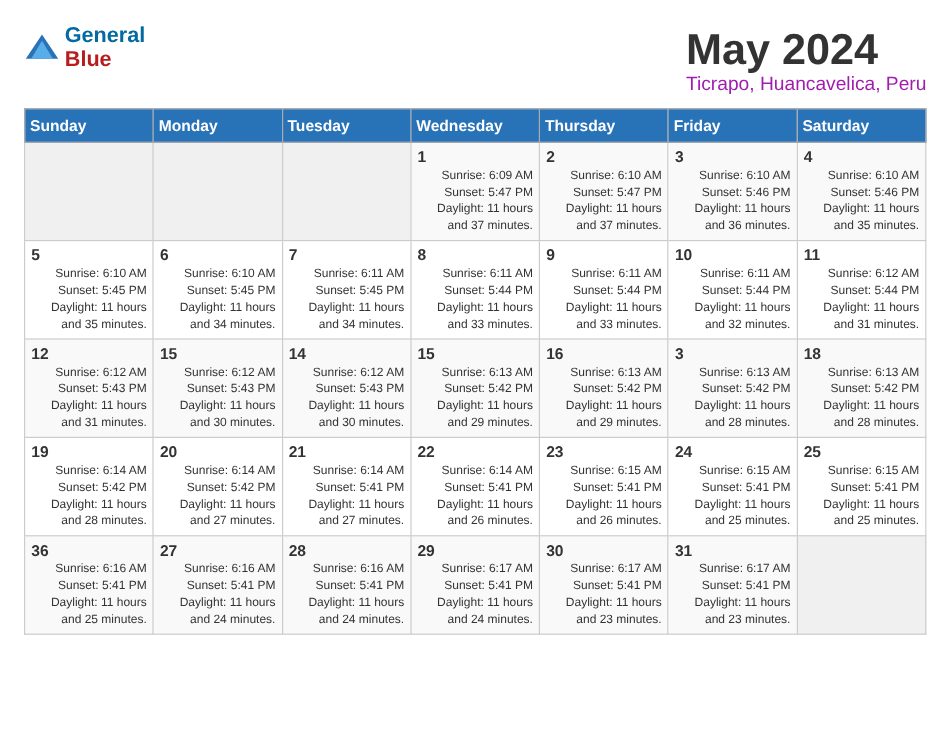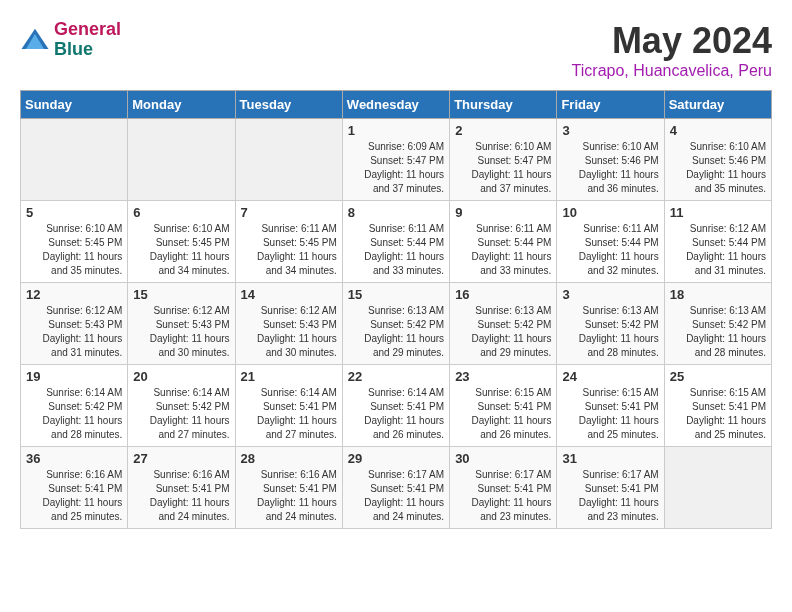--- a/index.html
+++ b/index.html
@@ -22,33 +22,33 @@
       gap: 4px;
     }
     .logo-text {
       display: flex;
       flex-direction: column;
       line-height: 1.1;
     }
     .logo-general {
       font-size: 18px;
       font-weight: bold;
-      color: #be185d;
+      color: #0369a1;
     }
     .logo-blue {
       font-size: 18px;
       font-weight: bold;
-      color: #0f766e;
+      color: #b91c1c;
     }
     .logo-icon {
       width: 30px;
       height: 30px;
     }
     .title-block {
-      text-align: right;
+      text-align: left;
     }
     .month-title {
       font-size: 36px;
       font-weight: bold;
       color: #333;
     }
     .location-title {
       font-size: 16px;
       color: #a21caf;
     }

